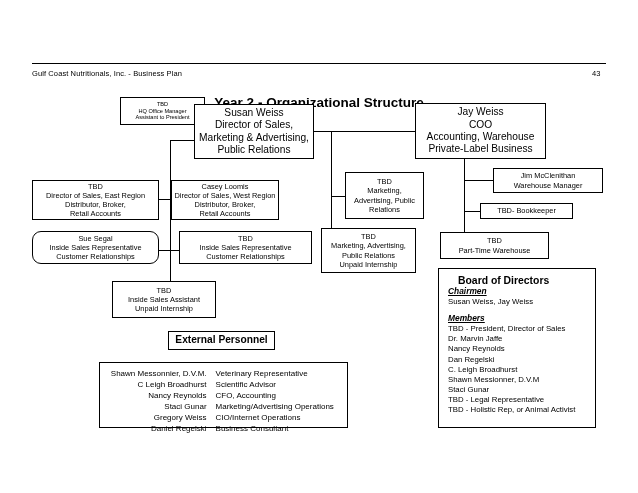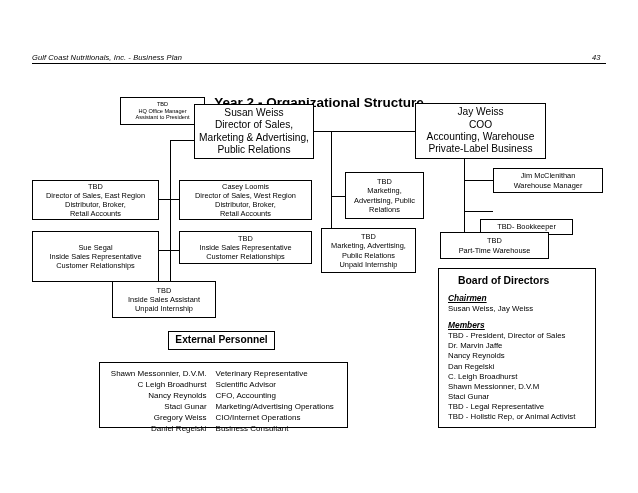--- a/index.html
+++ b/index.html
@@ -12,24 +12,24 @@
     width: 638px;
     height: 493px;
     background: #ffffff;
     font-family: "Liberation Sans", sans-serif;
     color: #000000;
     overflow: hidden;
   }
   
   .hdr-text {
     position: absolute;
-    font-style: italic;
     font-size: 7.5px;
     letter-spacing: 0.1px;
     white-space: nowrap;
+    margin-top: 16px;
   }
   .hdr-rule {
     position: absolute;
     border-bottom: 1px solid #000;
   }
   .page-title {
     position: absolute;
     width: 638px;
     text-align: center;
     font-size: 13.5px;
@@ -68,21 +68,20 @@
     position: absolute;
     border: 1px solid #000;
     background: #fff;
     box-sizing: border-box;
     padding: 6px 8px 6px 9px;
     z-index: 4;
   }
   #board-box .bd-title {
     font-size: 10.4px;
     font-weight: bold;
-    margin-bottom: 7px;
     padding-left: 10px;
   }
   #board-box .bd-sub {
     font-size: 8.4px;
     font-weight: bold;
     font-style: italic;
     text-decoration: underline;
     margin-bottom: 1px;
   }
   #board-box .bd-li {
@@ -161,44 +160,44 @@
     <span class="ln">Private-Label Business</span>
   </div>
 
   <div class="box sz-sm" style="left:32px; top:180px; width:127px; height:40px;">
     <span class="ln">TBD</span>
     <span class="ln">Director of Sales, East Region</span>
     <span class="ln">Distributor, Broker,</span>
     <span class="ln">Retail Accounts</span>
   </div>
 
-  <div class="box sz-sm" style="left:179px; top:180px; width:133px; height:40px;">
+  <div class="box sz-sm" style="left:171px; top:180px; width:108px; height:40px;">
     <span class="ln">Casey Loomis</span>
     <span class="ln">Director of Sales, West Region</span>
     <span class="ln">Distributor, Broker,</span>
     <span class="ln">Retail Accounts</span>
   </div>
 
   <div class="box sz-sm" style="left:345px; top:172px; width:79px; height:47px;">
     <span class="ln">TBD</span>
     <span class="ln">Marketing,</span>
     <span class="ln">Advertising, Public</span>
     <span class="ln">Relations</span>
   </div>
 
   <div class="box sz-sm" style="left:493px; top:168px; width:110px; height:25px;">
     <span class="ln">Jim McClenithan</span>
     <span class="ln">Warehouse Manager</span>
   </div>
 
-  <div class="box sz-sm" style="left:480px; top:203px; width:93px; height:16px;margin-top:16px;">
+  <div class="box sz-sm" style="left:480px; top:203px; width:93px; height:16px;">
     <span class="ln">TBD- Bookkeeper</span>
   </div>
 
-  <div class="box sz-sm" style="left:32px; top:231px; width:127px; height:51px;">
+  <div class="box sz-sm" style="left:32px; top:231px; width:127px; height:33px;border-radius:9px;">
     <span class="ln">Sue Segal</span>
     <span class="ln">Inside Sales Representative</span>
     <span class="ln">Customer Relationships</span>
   </div>
 
   <div class="box sz-sm" style="left:179px; top:231px; width:133px; height:33px;">
     <span class="ln">TBD</span>
     <span class="ln">Inside Sales Representative</span>
     <span class="ln">Customer Relationships</span>
   </div>

